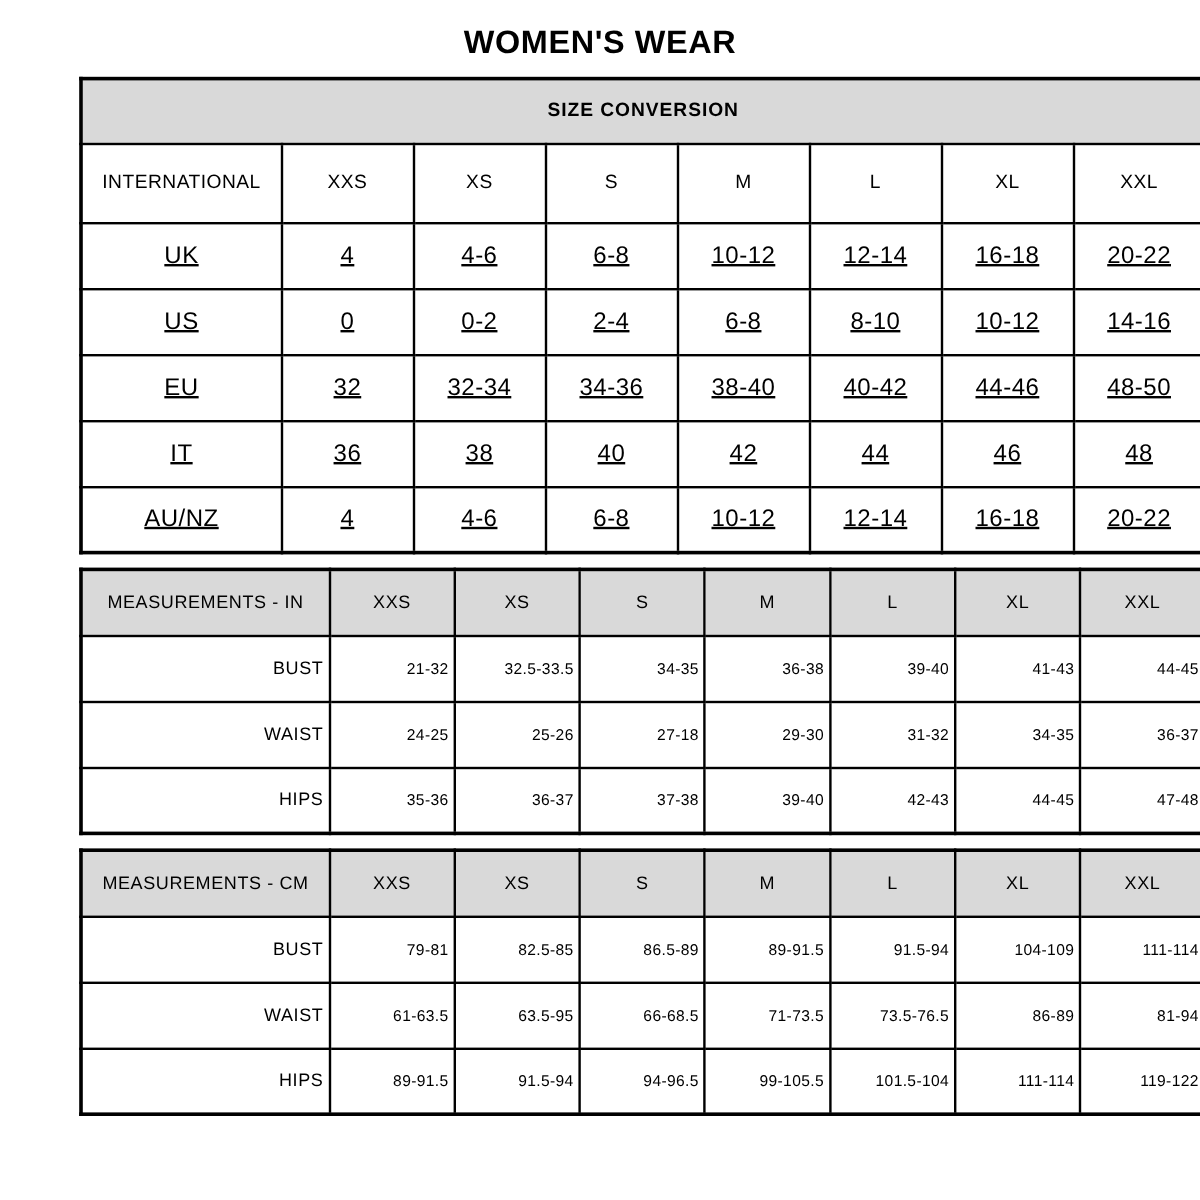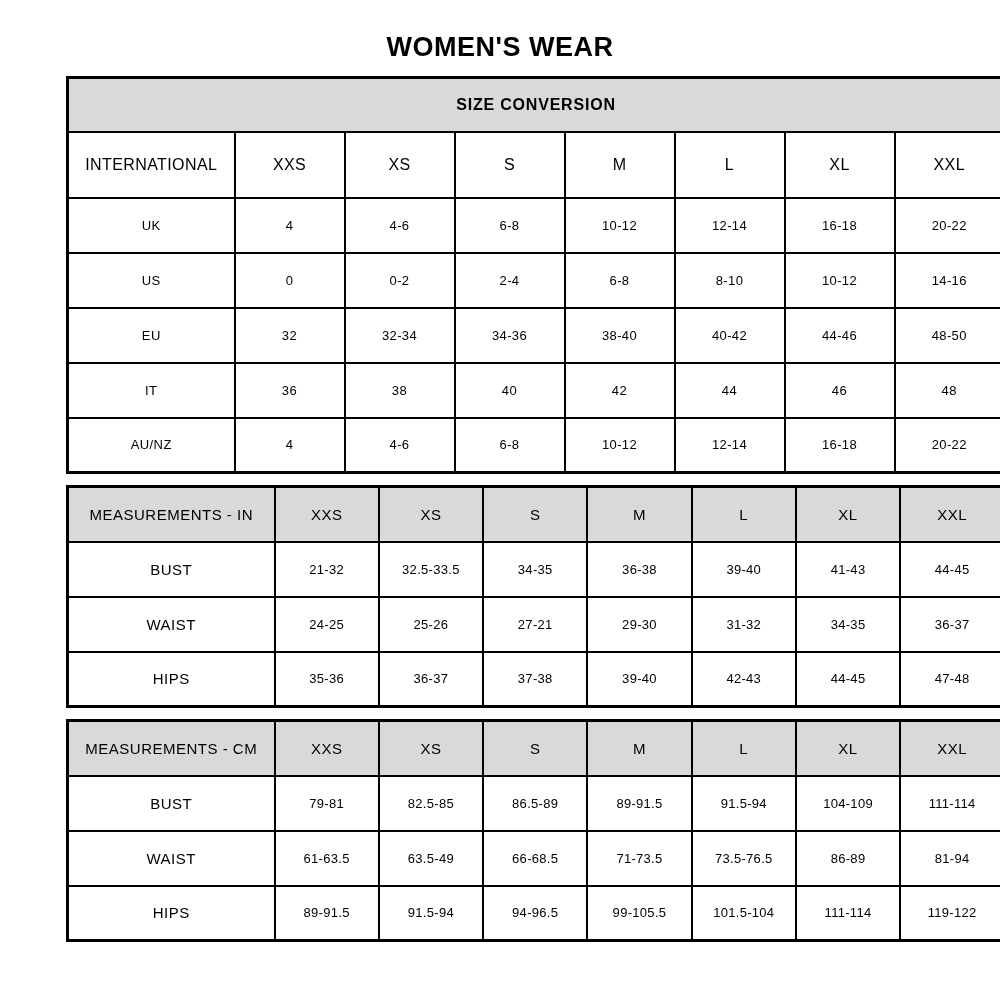--- a/index.html
+++ b/index.html
@@ -7,21 +7,21 @@
   body {
     font-family: "Liberation Sans", sans-serif;
     color: #000000;
     width: 1000px;
     height: 1000px;
     overflow: hidden;
   }
   .page {
     width: 1000px;
     height: 1000px;
-    padding: 28px 30px 0 30px;
+    padding: 16px 30px 0 30px;
   }
   .title {
     text-align: center;
     font-size: 27px;
     font-weight: bold;
     letter-spacing: 0.5px;
     margin: 4px 0 13px 0;
   }
   table {
     width: 940px;
@@ -48,35 +48,37 @@
   }
   .t-size th.col-hdr {
     height: 66px;
     background: #ffffff;
     font-weight: normal;
     font-size: 16px;
     letter-spacing: 0.4px;
   }
   .t-size td {
     height: 55px;
-    font-size: 13px;
+    font-size: 20px;
     letter-spacing: 0.4px;
+    text-decoration: underline;
   }
   
   .t-meas th {
     height: 55px;
     background: #d9d9d9;
     font-size: 15px;
     font-weight: normal;
     letter-spacing: 0.5px;
   }
   .t-meas td {
     height: 55px;
     font-size: 13px;
     letter-spacing: 0.3px;
+    text-align: right;
   }
   .t-meas td.lbl {
     font-size: 15px;
     letter-spacing: 0.5px;
   }
 </style>
 </head>
 <body>
 
 <div class="page">
@@ -194,21 +196,21 @@
         <td>34-35</td>
         <td>36-38</td>
         <td>39-40</td>
         <td>41-43</td>
         <td>44-45</td>
       </tr>
       <tr>
         <td class="lbl">WAIST</td>
         <td>24-25</td>
         <td>25-26</td>
-        <td>27-21</td>
+        <td>27-18</td>
         <td>29-30</td>
         <td>31-32</td>
         <td>34-35</td>
         <td>36-37</td>
       </tr>
       <tr>
         <td class="lbl">HIPS</td>
         <td>35-36</td>
         <td>36-37</td>
         <td>37-38</td>
@@ -250,21 +252,21 @@
         <td>82.5-85</td>
         <td>86.5-89</td>
         <td>89-91.5</td>
         <td>91.5-94</td>
         <td>104-109</td>
         <td>111-114</td>
       </tr>
       <tr>
         <td class="lbl">WAIST</td>
         <td>61-63.5</td>
-        <td>63.5-49</td>
+        <td>63.5-95</td>
         <td>66-68.5</td>
         <td>71-73.5</td>
         <td>73.5-76.5</td>
         <td>86-89</td>
         <td>81-94</td>
       </tr>
       <tr>
         <td class="lbl">HIPS</td>
         <td>89-91.5</td>
         <td>91.5-94</td>

